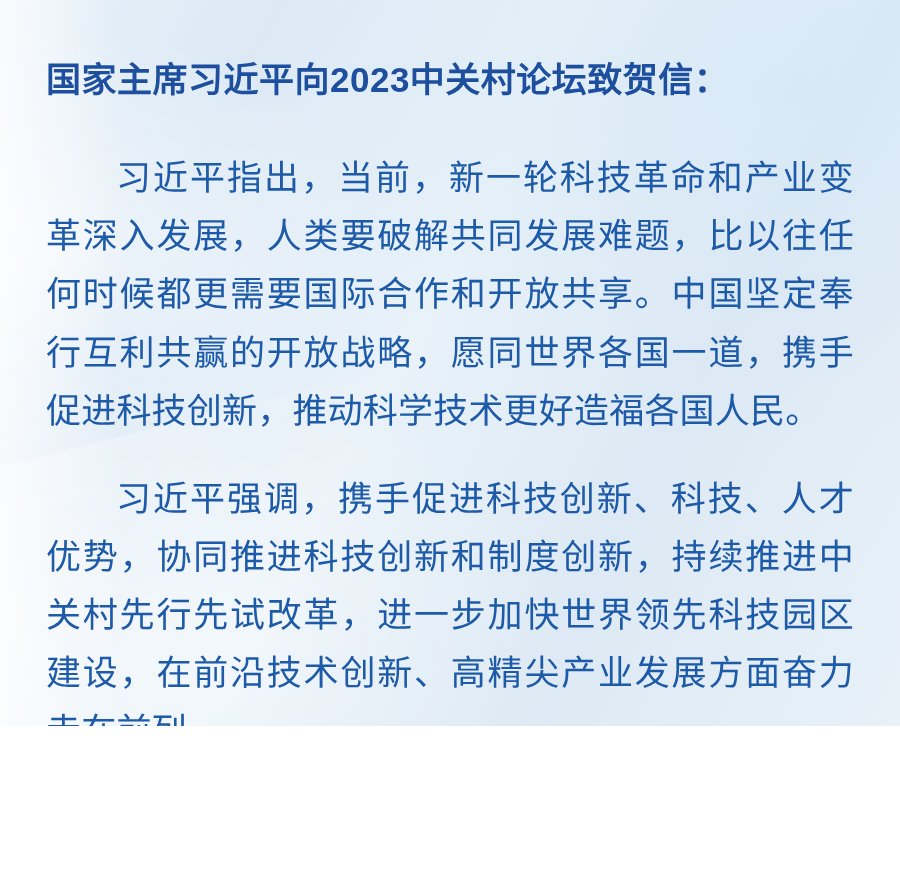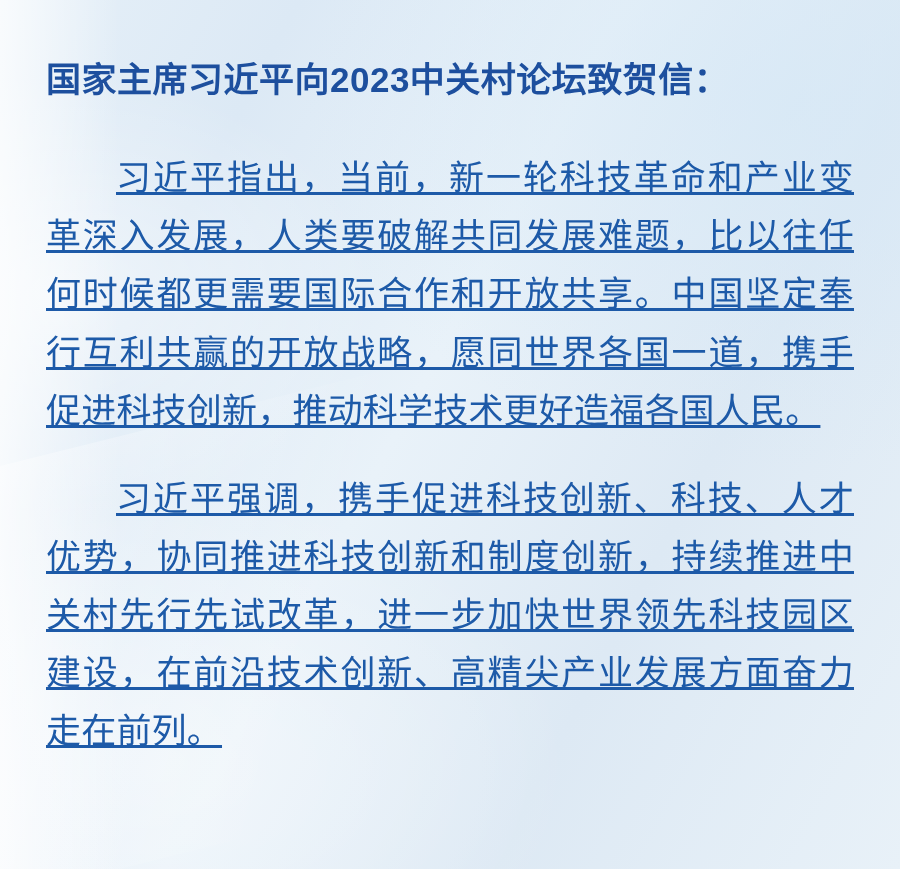--- a/index.html
+++ b/index.html
@@ -10,21 +10,21 @@
   body {
     width: 900px;
     height: 869px;
     overflow: hidden;
     font-family: "Liberation Sans", "DejaVu Sans", sans-serif;
   }
 
   #poster {
     position: relative;
     width: 900px;
-    height: 869px;
+    height: 726px;
     box-sizing: border-box;
     background:
       
       radial-gradient(ellipse 520px 360px at 6% 34%, rgba(255,255,255,0.55) 0%, rgba(255,255,255,0.0) 62%),
       radial-gradient(ellipse 620px 420px at 18% 88%, rgba(255,255,255,0.42) 0%, rgba(255,255,255,0.0) 66%),
       radial-gradient(ellipse 700px 520px at 88% 12%, rgba(214,232,246,0.75) 0%, rgba(214,232,246,0.0) 70%),
       linear-gradient(118deg, #e6f0f8 0%, #dce9f5 22%, #e9f2f9 46%, #dde9f4 70%, #e8f1f8 100%);
     overflow: hidden;
   }
 
@@ -65,21 +65,20 @@
 
   .para {
     font-size: 35px;
     line-height: 1.66;
     color: #1d5aa8;
     margin: 0 0 30px 0;
     text-align: justify;
     text-justify: inter-ideograph;
     text-indent: 2em;
     letter-spacing: 0.2px;
-    text-decoration: underline;
   }
   .para:last-child { margin-bottom: 0; }
 </style>
 </head>
 <body>
 
 <div id="poster">
   <div class="content">
     <h1 class="headline">国家主席习近平向2023中关村论坛致贺信：</h1>
 

